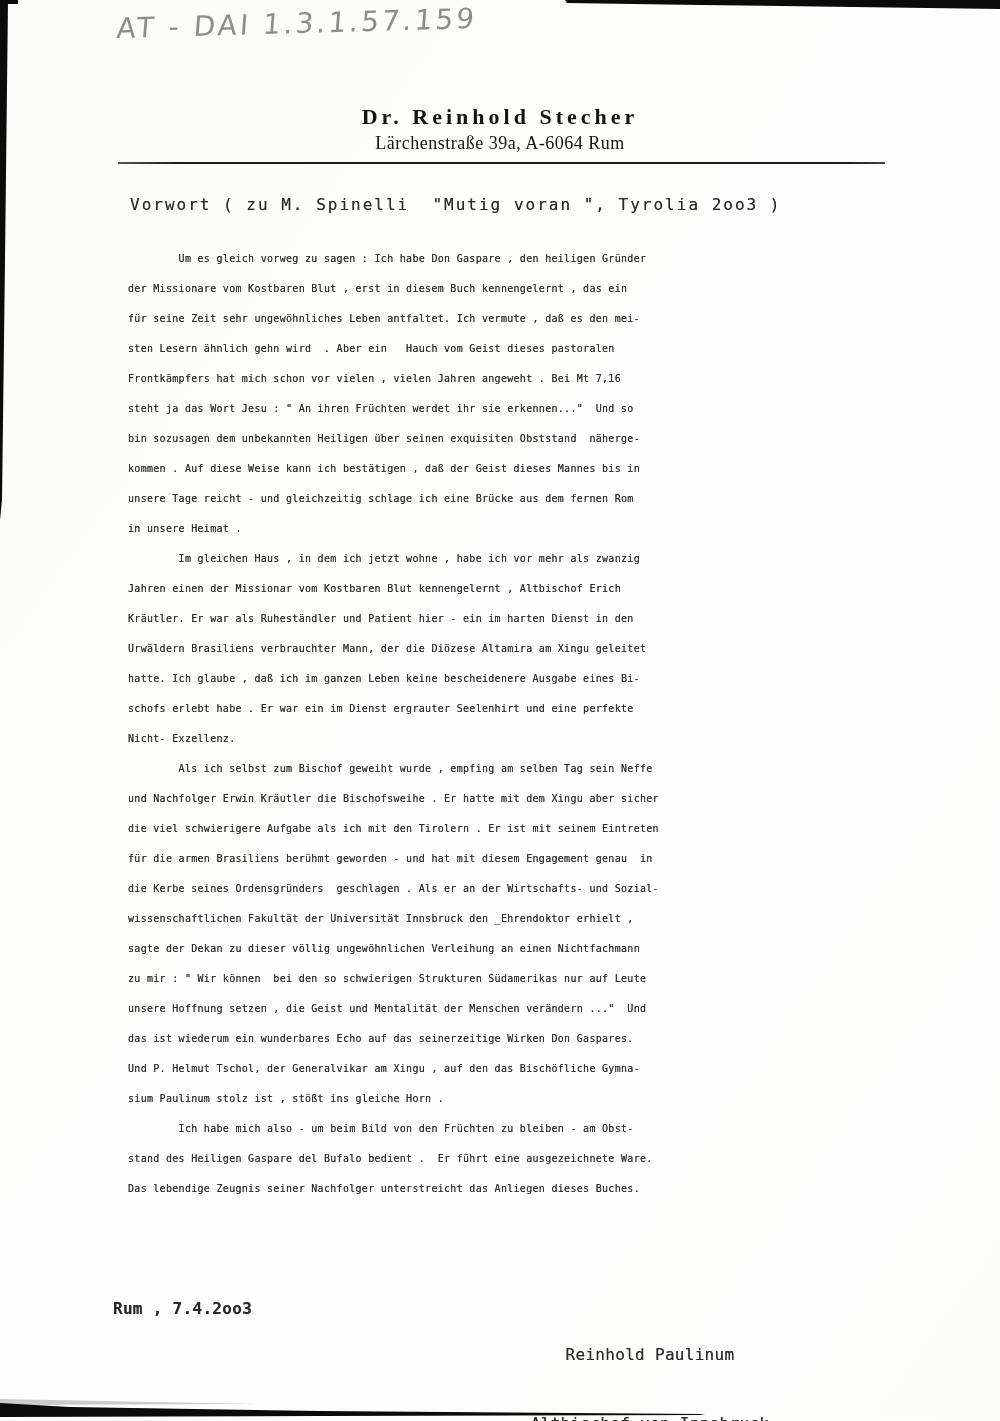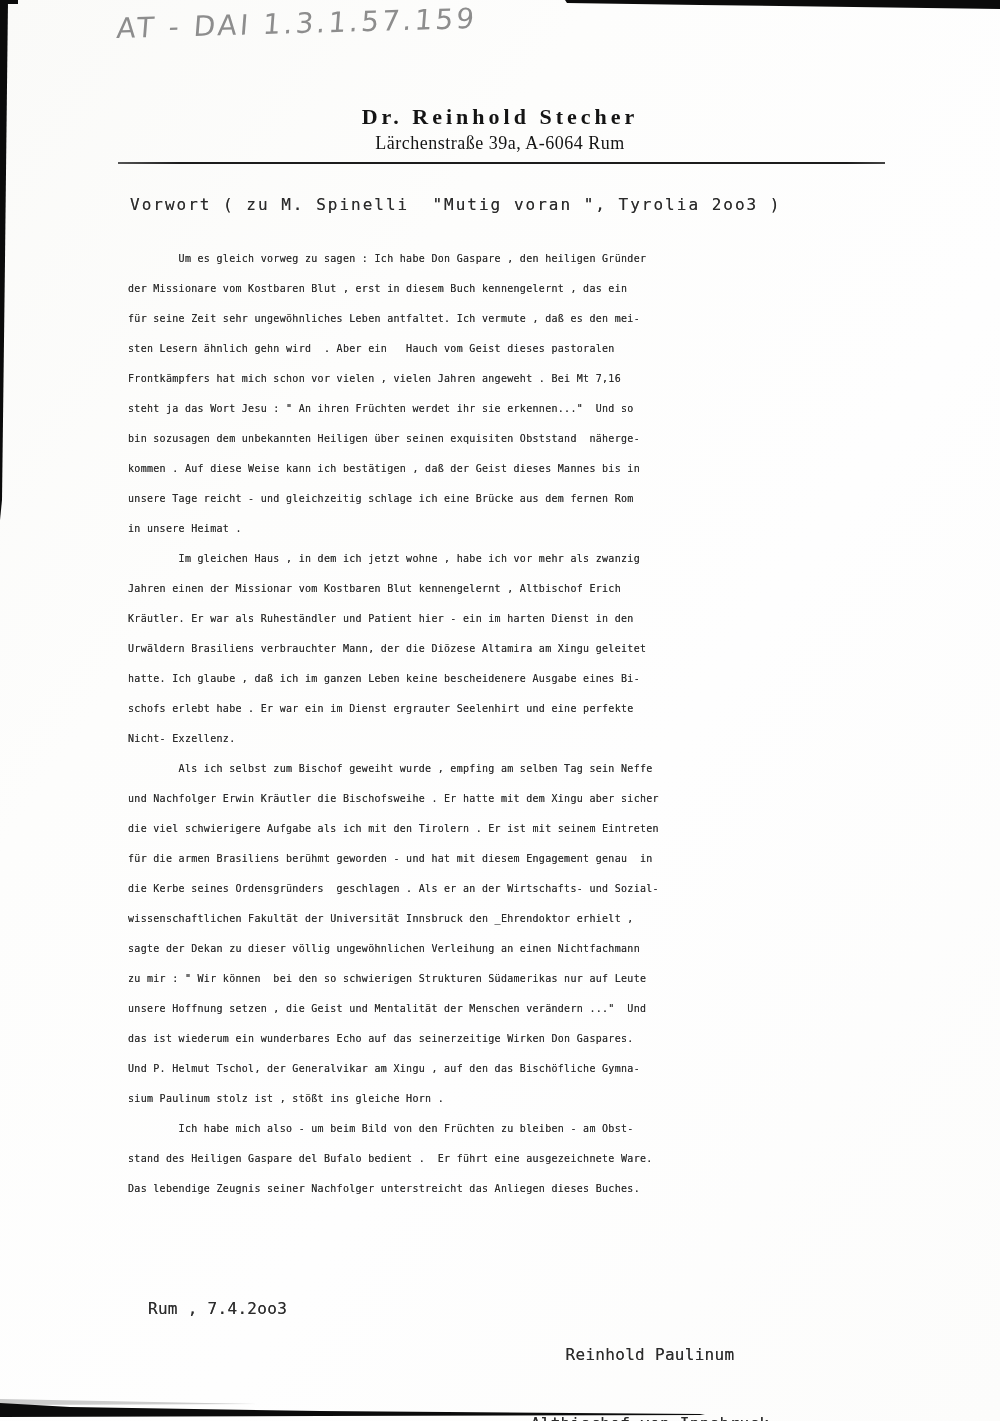--- a/index.html
+++ b/index.html
@@ -54,22 +54,22 @@
   .subject-line {
     position: absolute; left: 130px; top: 192px;
     font-size: 16px; letter-spacing: 2px; line-height: 26px;
   }
   .body-text {
     position: absolute; left: 128px; top: 244px; width: 860px;
     font-size: 10px; line-height: 30px; letter-spacing: 0.3px;
   }
   .body-text .line { height: 30px; }
   .footer-place-date {
-    position: absolute; left: 148px; top: 1297px;
-    font-size: 16px; letter-spacing: 0.3px; line-height: 23px;
+    position: absolute; left: 113px; top: 1297px;
+    font-size: 16px; letter-spacing: 0.3px; line-height: 23px; font-weight: bold;
   }
   .footer-signature {
     position: absolute; left: 500px; top: 1297px; width: 300px;
     text-align: center;
     font-size: 16px; letter-spacing: 0.3px; line-height: 23px;
   }
   
   .artifacts {
     position: absolute; inset: 0;
     pointer-events: none;

